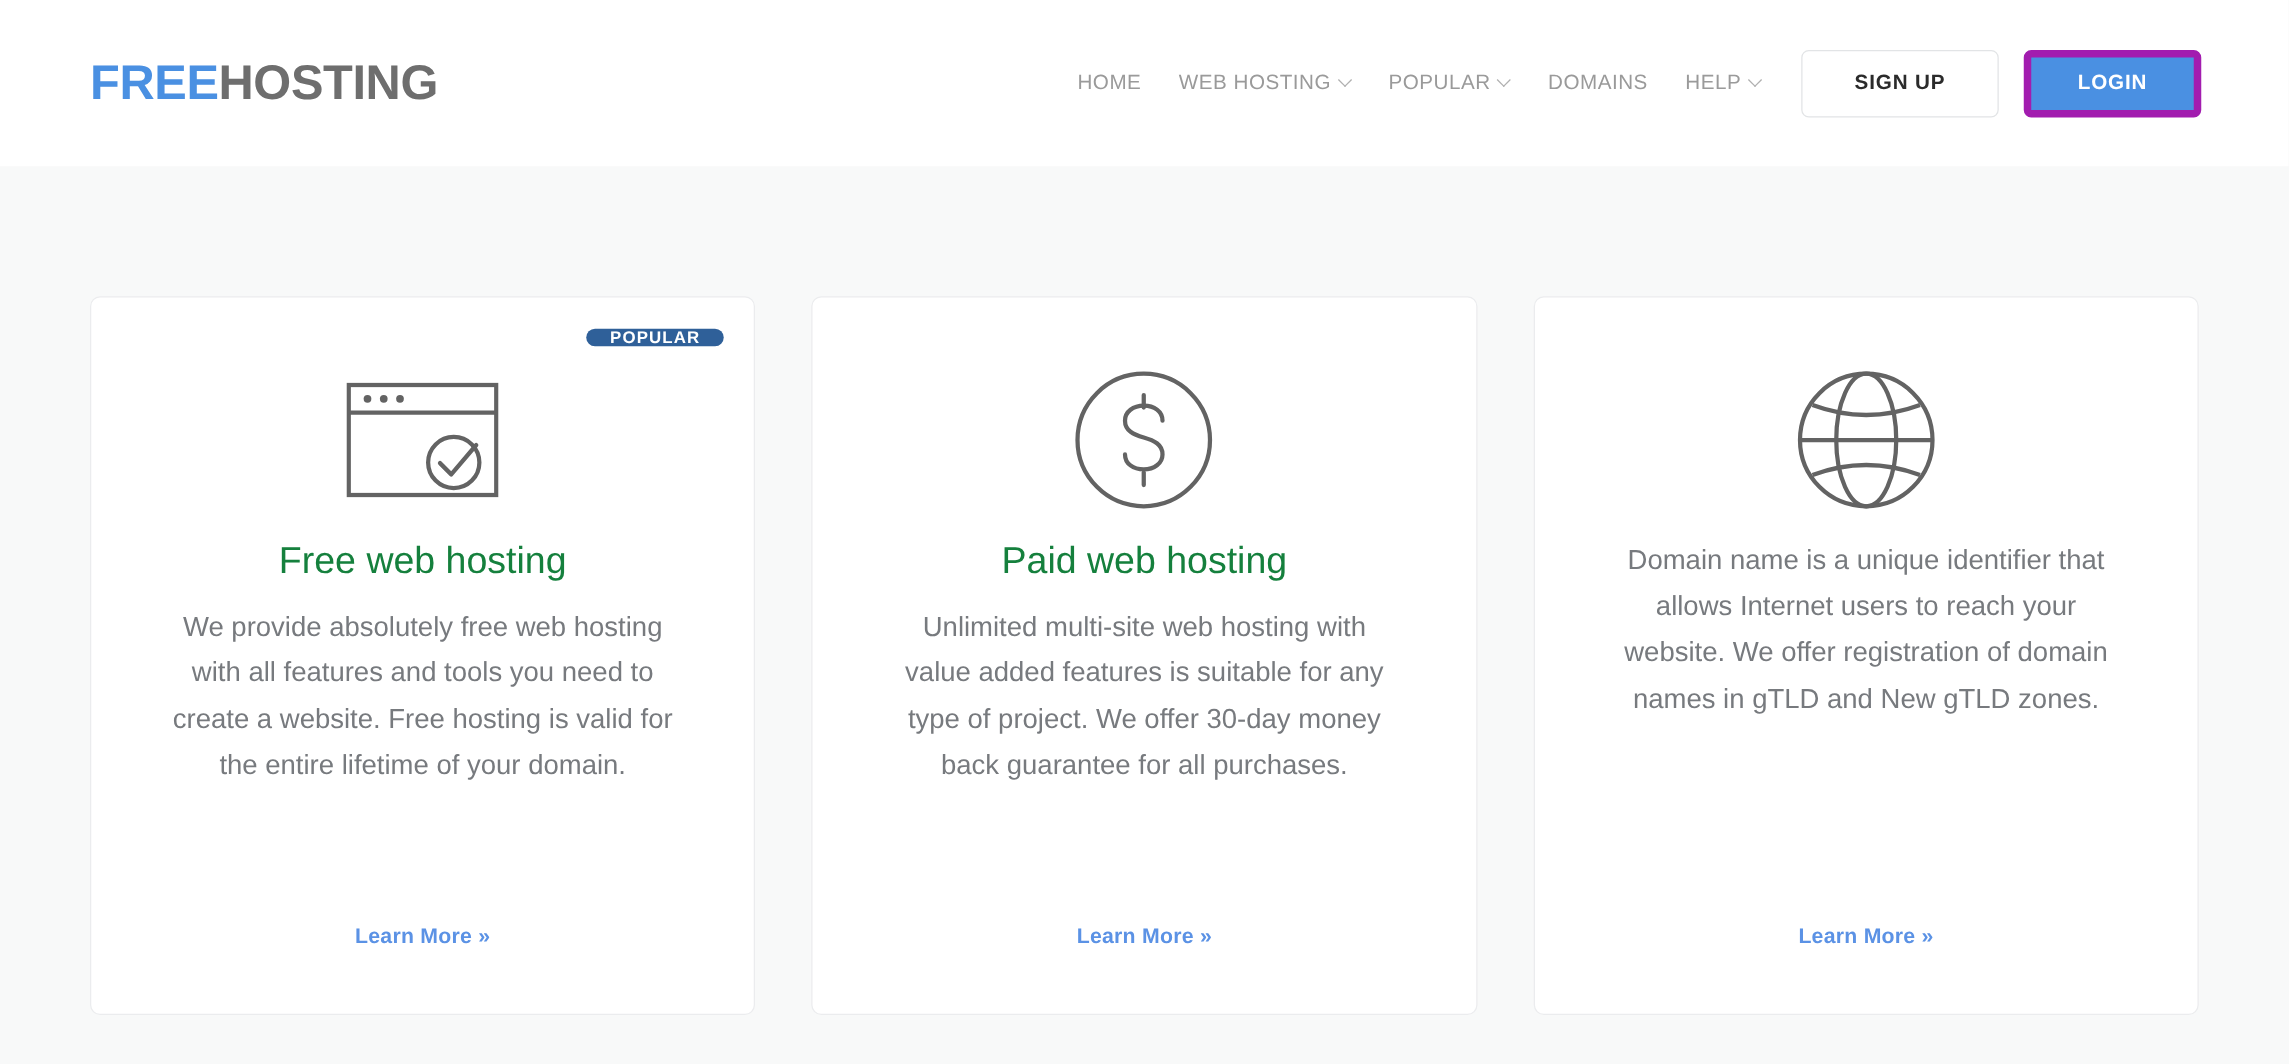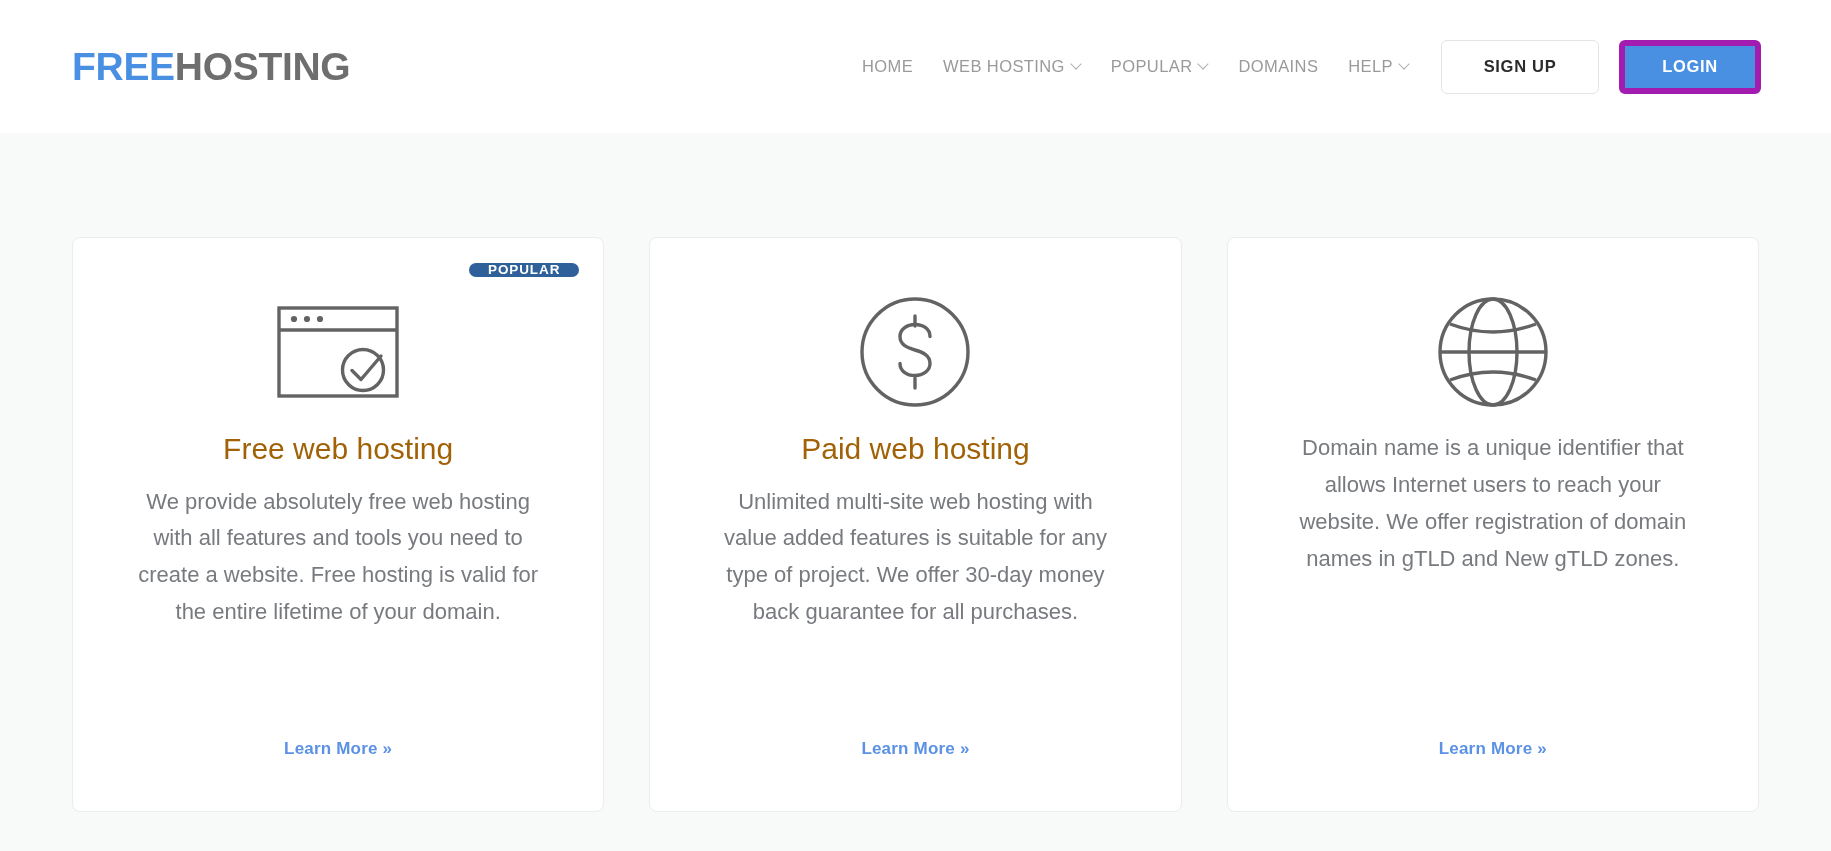--- a/index.html
+++ b/index.html
@@ -152,21 +152,21 @@
     height: 112px;
     display: flex;
     align-items: center;
     justify-content: center;
     margin-bottom: 22px;
   }
 
   .card-title {
     font-size: 30px;
     font-weight: 400;
-    color: #a16207;
+    color: #15803d;
     text-align: center;
     line-height: 1.25;
     margin-bottom: 16px;
   }
 
   .card-text {
     font-size: 22px;
     line-height: 1.68;
     color: #777a7e;
     text-align: center;

